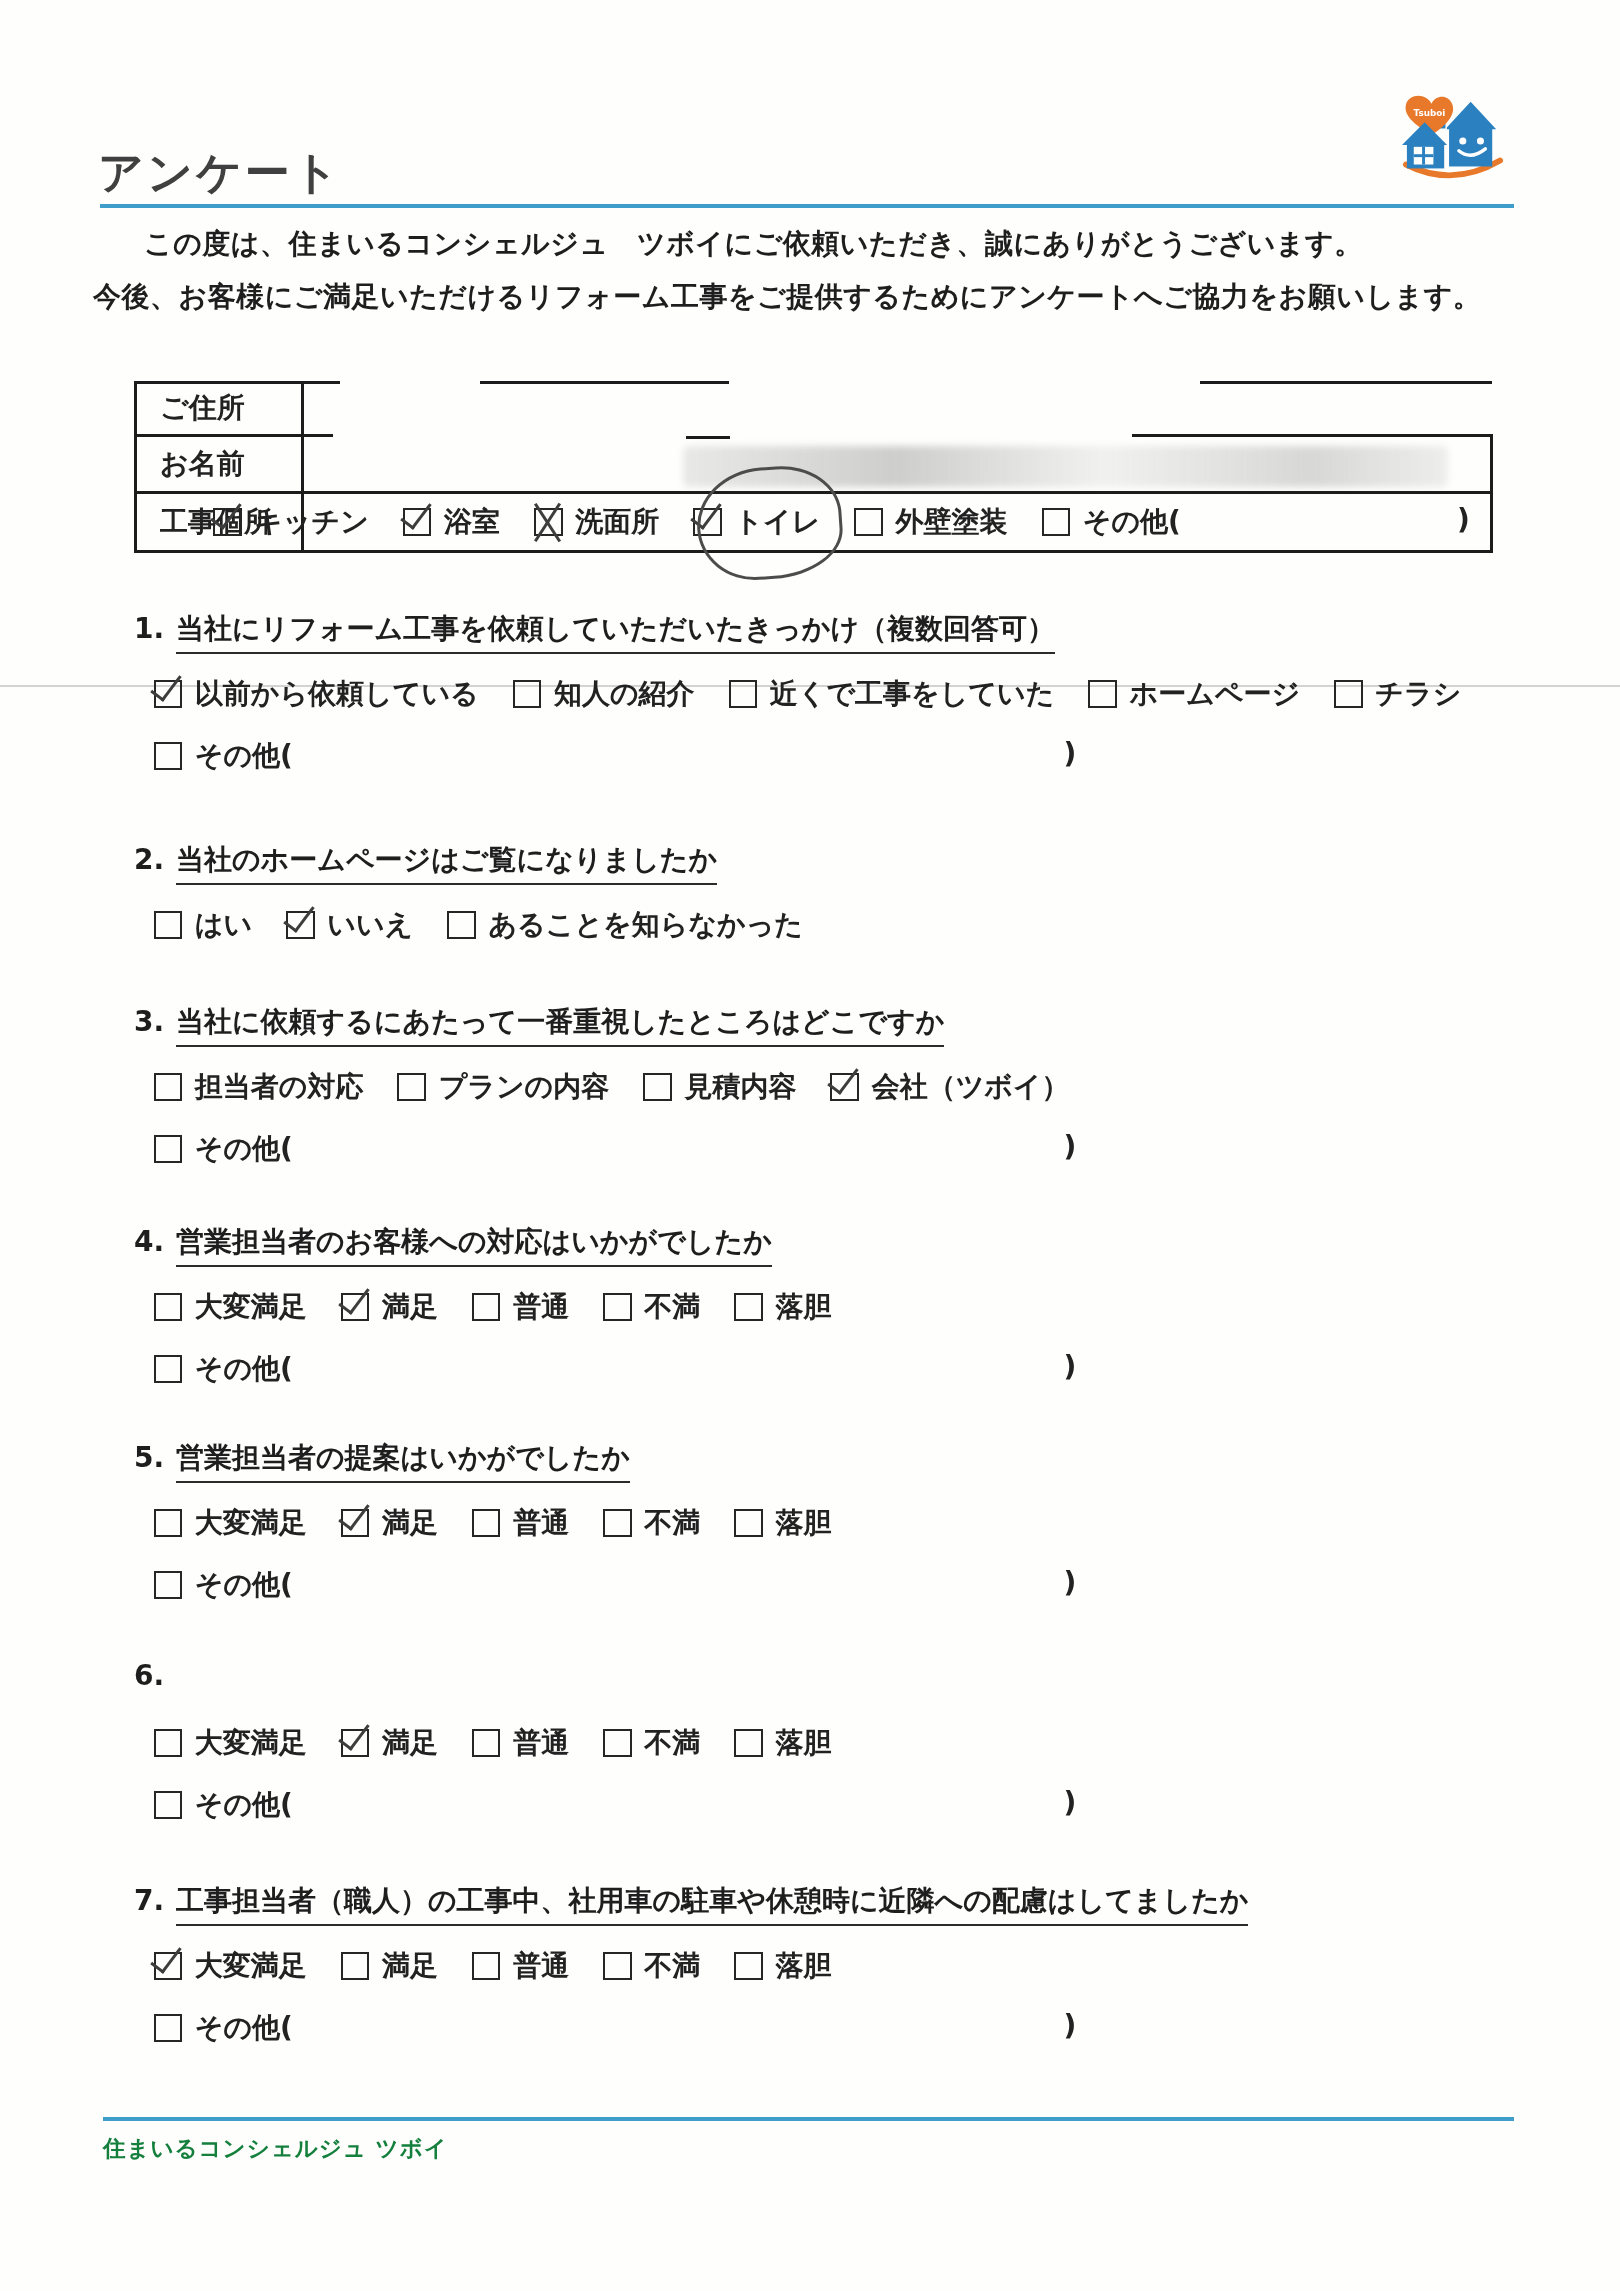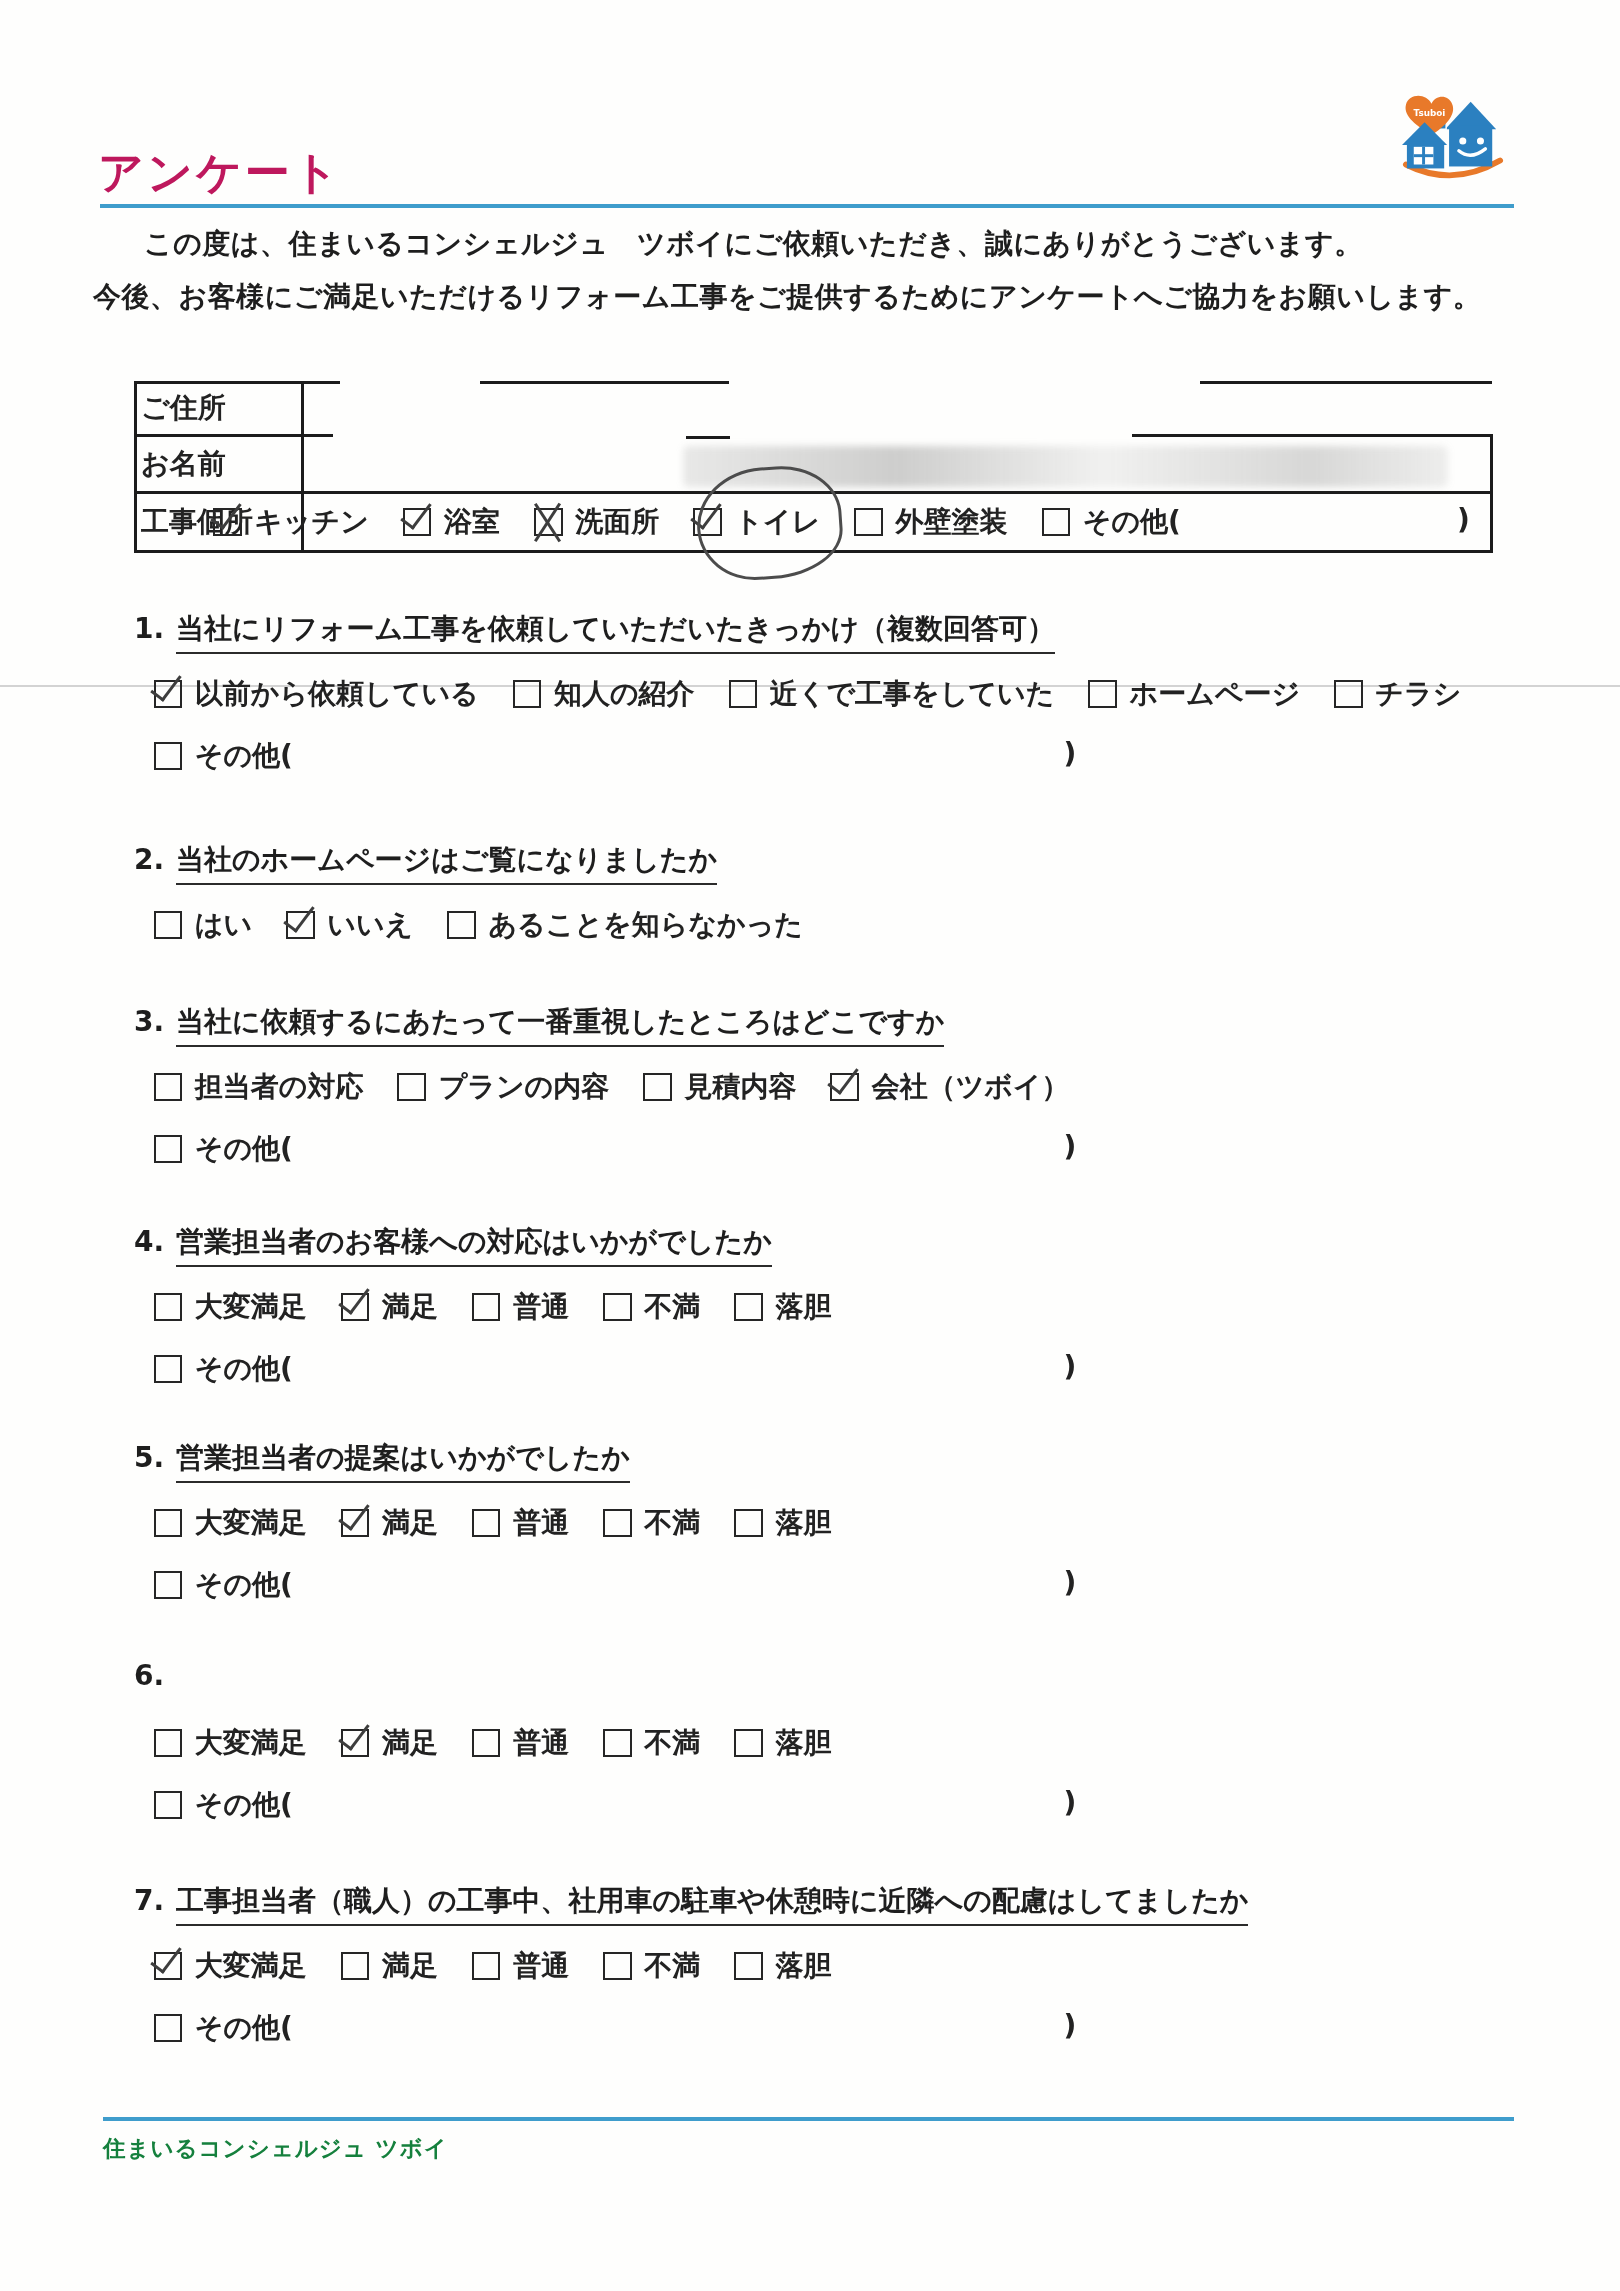--- a/index.html
+++ b/index.html
@@ -1,30 +1,30 @@
 <!DOCTYPE html>
 <html><head>
 <meta charset="utf-8">
 <style>
   html,body{margin:0;padding:0;background:#e8e8e8;}
   .page{position:relative;width:1620px;height:2292px;background:#fefefdff;
         font-family:"DejaVu Sans","Liberation Sans",sans-serif;color:#222;overflow:hidden;margin:0 auto;}
   .abs{position:absolute;}
 
   
-  .doc-title{left:98px;top:143px;font-size:45px;font-weight:700;letter-spacing:2.9px;color:#be185d;}
+  .doc-title{left:98px;top:143px;font-size:45px;font-weight:700;letter-spacing:2.9px;color:#404040;}
   .blue-rule{height:3.9px;background:#3f9dcc;}
 
   
   .intro-line{font-size:28px;font-weight:600;color:#1e1e1e;letter-spacing:0.5px;white-space:nowrap;}
 
   
   .tbl{left:134px;top:381px;width:1358px;height:172px;}
   .tseg{position:absolute;background:#1c1c1c;}
-  .t-label{position:absolute;left:0;width:197px;display:flex;align-items:center;padding-left:7px;
+  .t-label{position:absolute;left:0;width:197px;display:flex;align-items:center;padding-left:26px;
            font-size:28px;font-weight:600;box-sizing:border-box;white-space:nowrap;}
 
   
   .opts{display:flex;align-items:center;gap:34px;font-size:28px;font-weight:600;white-space:nowrap;}
   .opt{display:inline-flex;align-items:center;gap:12.7px;position:relative;}
   .cb{width:24.5px;height:24.5px;border:2.9px solid #262626;flex:none;position:relative;box-sizing:content-box;}
   .cb.checked::after{content:"";position:absolute;left:2.9px;top:-12.7px;width:12.7px;height:28px;
       border-right:3.4px solid #3d3d3d;border-bottom:3.4px solid #3d3d3d;transform:rotate(37deg);}
   .cb.crossed::before,.cb.crossed::after{content:"";position:absolute;left:9.8px;top:-9.8px;width:3.4px;height:45px;background:#3d3d3d;}
   .cb.crossed::before{transform:rotate(33deg);}

